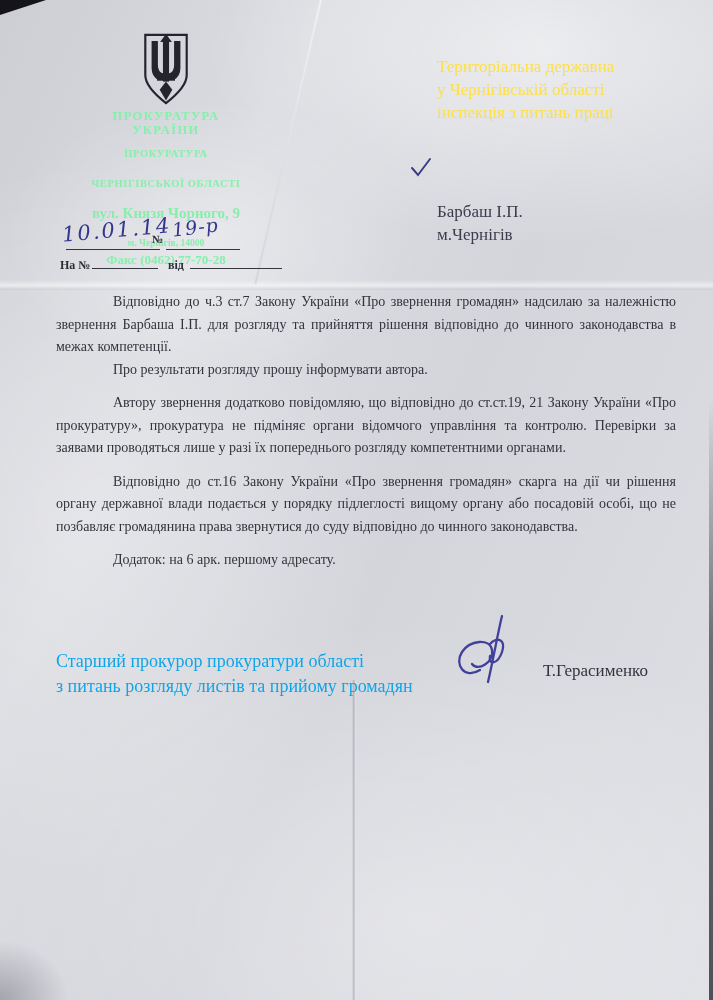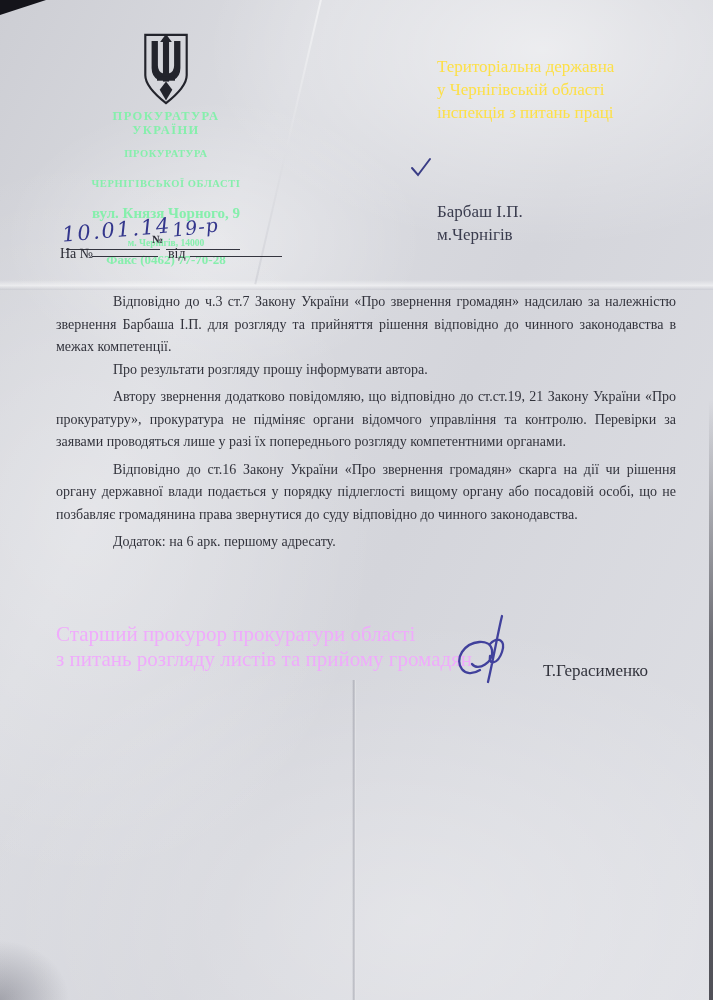--- a/index.html
+++ b/index.html
@@ -37,40 +37,40 @@
   .lh-fax{font-size:13px;font-weight:bold;margin-top:4px;}
 
   .refline{position:absolute;left:58px;top:218px;width:290px;height:64px;}
   .hw{color:#33368c;font-family:"DejaVu Serif", serif;font-style:italic;}
   .hw-date{position:absolute;left:4px;top:0px;font-size:21px;letter-spacing:2px;transform:rotate(-5deg);}
   .num-sign{position:absolute;left:94px;top:15px;font-size:11px;font-weight:bold;color:#2c2d36;}
   .hw-num{position:absolute;left:114px;top:-2px;font-size:19px;letter-spacing:1px;transform:rotate(-7deg);}
   .uline{position:absolute;top:31px;border-bottom:1.6px solid #34353f;}
   .ul1{left:8px;width:94px;}
   .ul2{left:108px;width:74px;}
-  .replyline{position:absolute;left:58px;top:246px;width:290px;height:16px;
-    font-size:14px;font-weight:normal;color:#2c2d36;}
+  .replyline{position:absolute;left:58px;top:258px;width:290px;height:16px;
+    font-size:12px;font-weight:bold;color:#2c2d36;}
   .r-lbl1{position:absolute;left:2px;top:0;}
   .r-ul1{position:absolute;left:34px;top:10px;width:66px;border-bottom:1.4px solid #34353f;}
   .r-lbl2{position:absolute;left:110px;top:0;}
   .r-ul2{position:absolute;left:132px;top:10px;width:92px;border-bottom:1.4px solid #34353f;}
 
   .recipient{position:absolute;left:437px;top:55px;width:250px;
     font-size:17px;line-height:23px;color:#fde047;}
   .addressee{position:absolute;left:437px;top:152px;width:250px;
     font-size:17px;line-height:23px;color:#3a3c4e;margin-top:48px;}
   .checkmark{position:absolute;left:410px;top:157px;width:22px;height:20px;}
 
   .body-text{position:absolute;left:56px;top:291px;width:620px;
     font-size:14px;line-height:22.5px;color:#32333c;text-align:justify;}
   .body-text p{margin:0;text-indent:57px;}
-  .body-text p.sp{margin-top:5px;}
+  .body-text p.sp{margin-top:11px;}
 
-  .sig-title{position:absolute;left:56px;top:622px;width:420px;
-    font-size:21px;line-height:25px;color:#f0abfc;}
+  .sig-title{position:absolute;left:56px;top:649px;width:420px;
+    font-size:18px;line-height:25px;color:#0ea5e9;}
   .sig-name{position:absolute;left:543px;top:661px;font-size:17px;color:#32333c;}
   .sig-hand{position:absolute;left:448px;top:612px;}
 </style>
 </head>
 <body>
 
 <div class="stage">
   <div class="paper"></div>
   <div class="crease-h"></div>
   <div class="crease-d"></div>

